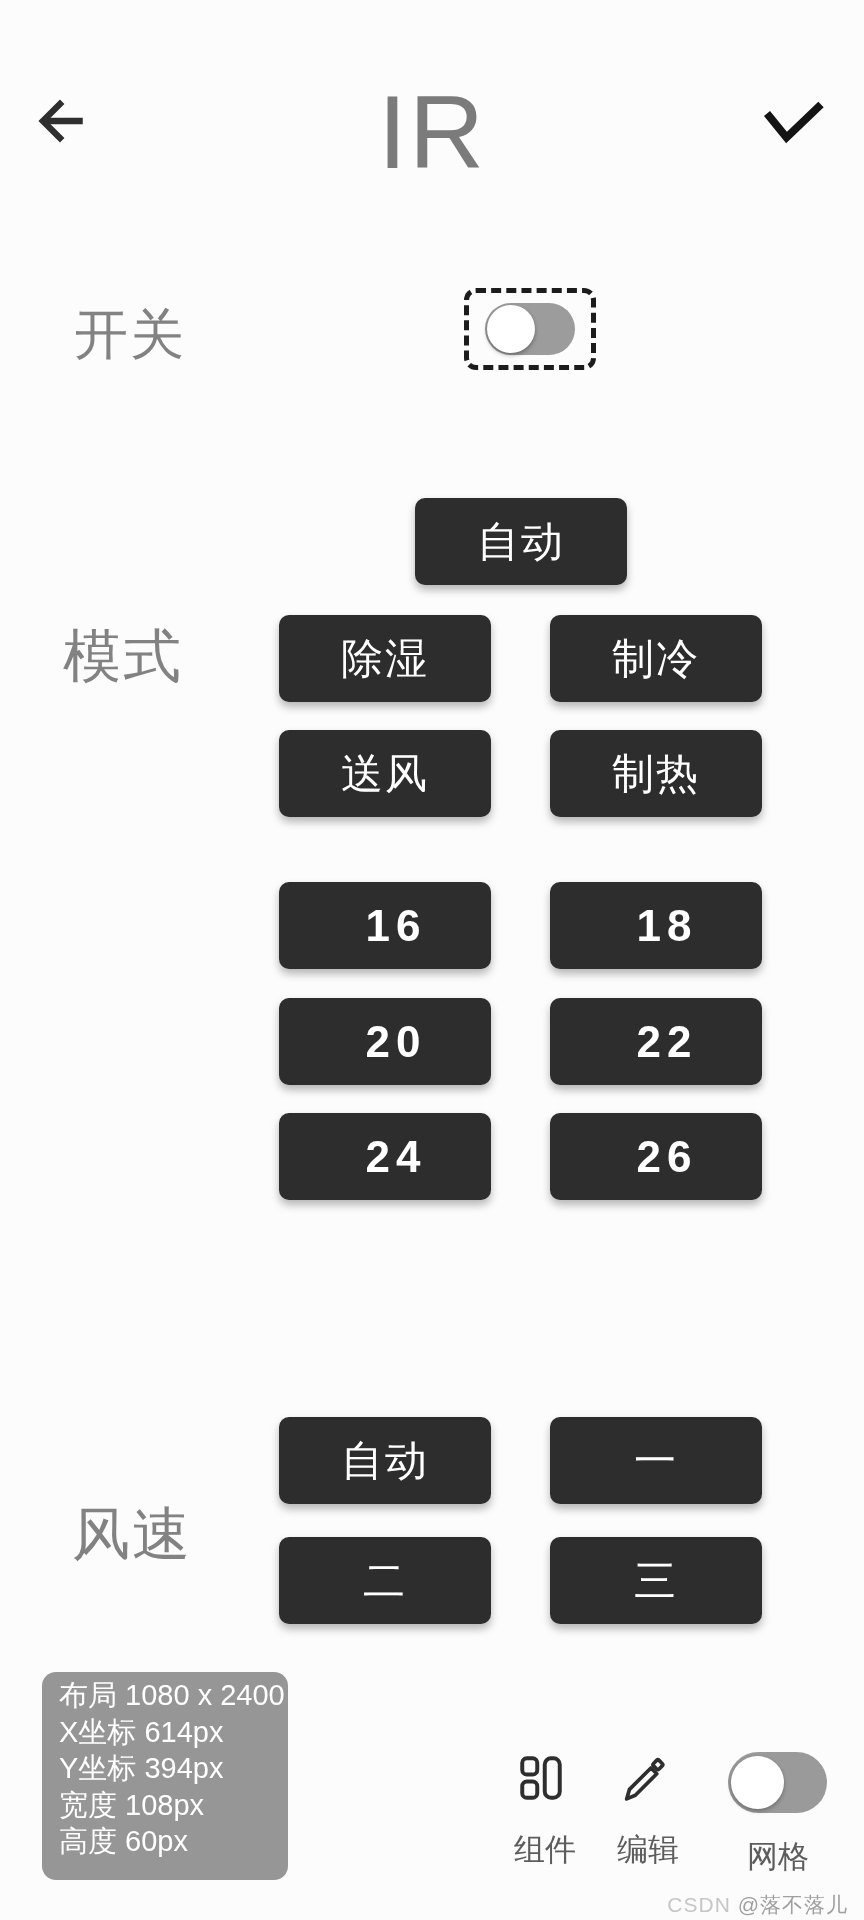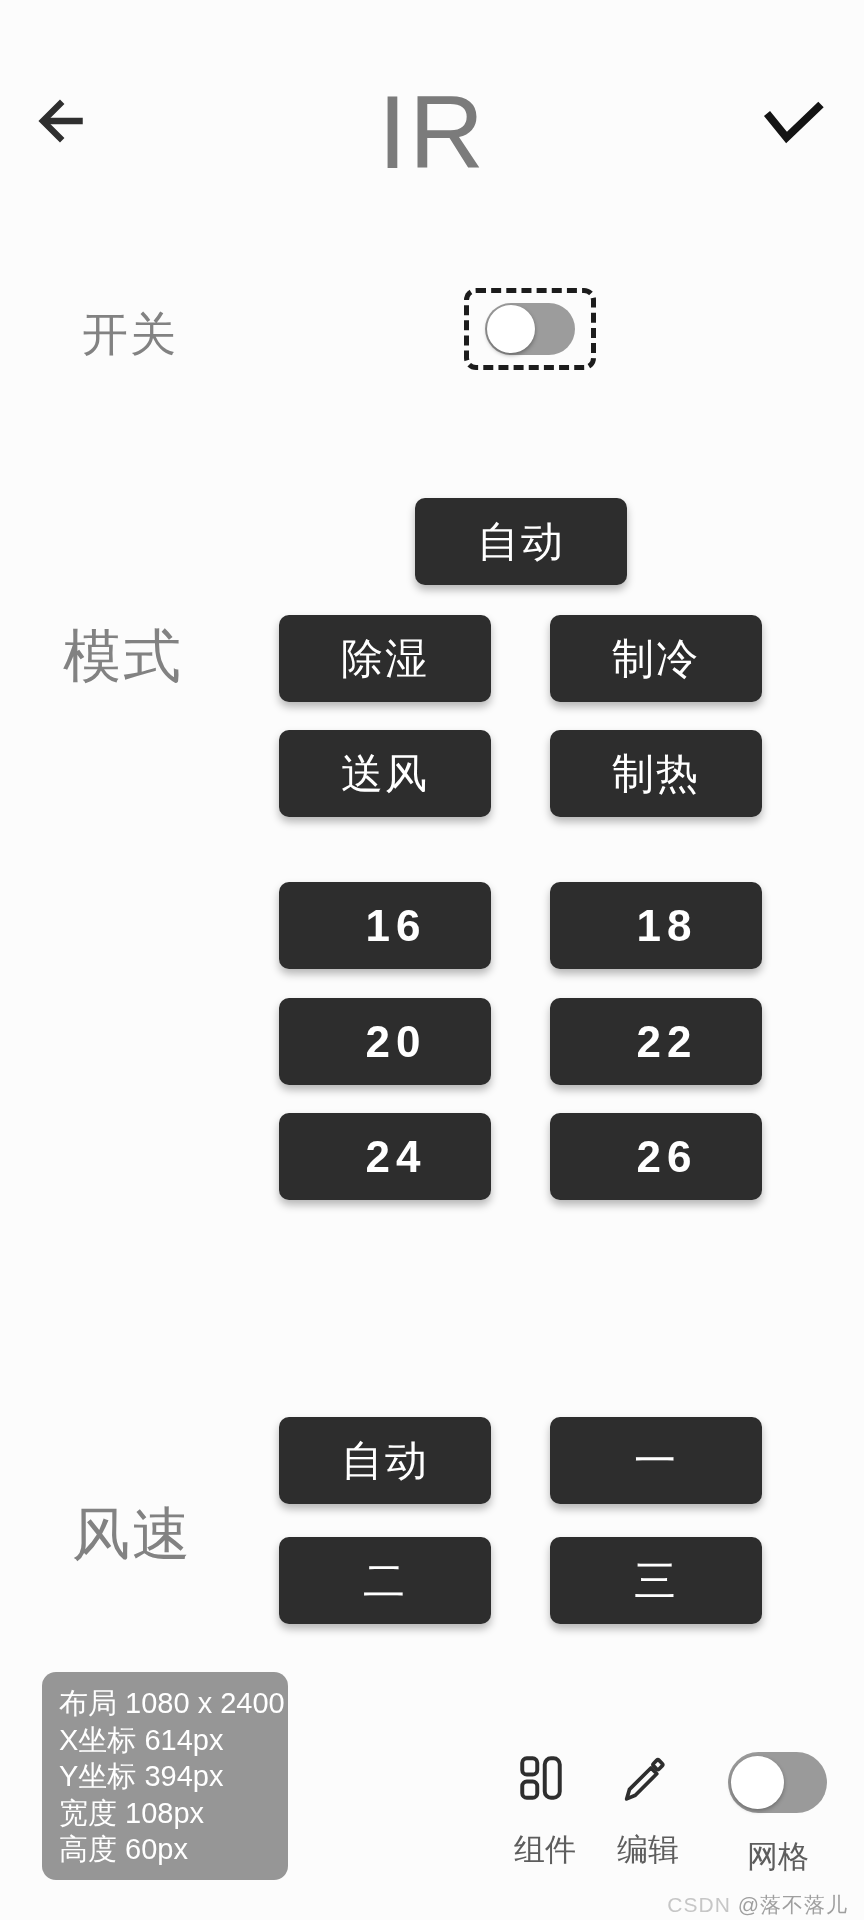--- a/index.html
+++ b/index.html
@@ -42,21 +42,21 @@
     border-radius:26px;
   }
   .toggle-knob {
     position:absolute; left:2px; top:2px; width:48px; height:48px;
     background:#ffffff; border-radius:50%;
     box-shadow:0 2px 4px rgba(0,0,0,0.35);
   }
   
   .info-panel {
     position:absolute; left:42px; top:1672px; width:246px; height:208px;
-    background:#969696; border-radius:14px; padding:13px 17px;
+    background:#969696; border-radius:14px; padding:5px 17px;
     color:#ffffff; font-size:29px; line-height:36.5px; white-space:nowrap;
   }
   
   .tool { position:absolute; text-align:center; cursor:pointer; }
   .tool-label {
     position:absolute; transform:translateX(-50%); color:#5d5d5d;
     font-size:31px; white-space:nowrap;
   }
   .grid-toggle {
     position:absolute; left:728px; top:1752px; width:99px; height:61px;
@@ -93,21 +93,21 @@
   <div class="page-title">IR</div>
 
   <div class="icon-btn confirm-btn">
     <span>
       <svg width="72" height="52" viewBox="0 0 24 14" fill="none" stroke="#141414" stroke-width="2.6" stroke-linecap="butt">
         <polyline points="3,4.5 9.5,12.5 21,1.5" fill="none"></polyline>
       </svg>
     </span>
   </div>
 
-  <div class="section-label" style="left:130px; top:335px; font-size:46px;">开关</div>
+  <div class="section-label" style="left:130px; top:335px; font-size:54px;">开关</div>
 
   <div class="selection-box">
     <div class="toggle-track">
       <div class="toggle-knob"></div>
     </div>
   </div>
 
   <div class="section-label" style="left:123px; top:657px;">模式</div>
   <div class="btn" style="left:415px; top:498px;">自动</div>
   <div class="btn" style="left:279px; top:615px;">除湿</div>

